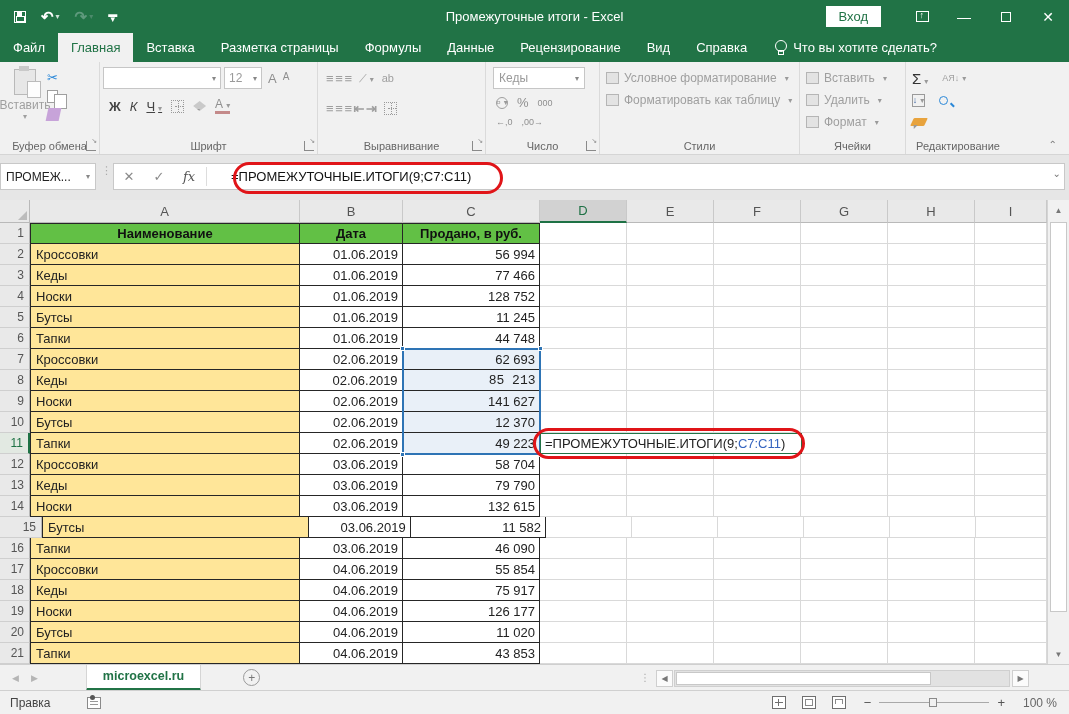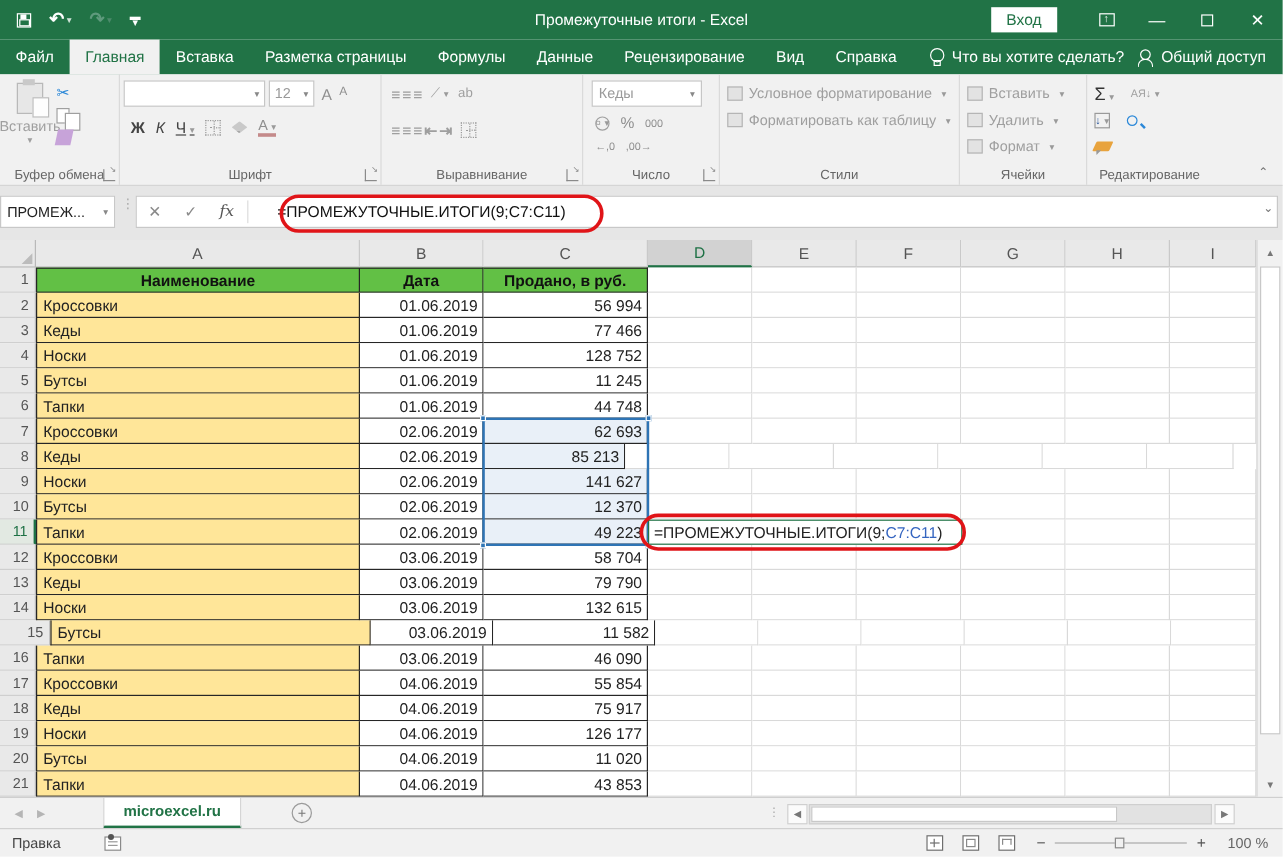--- a/index.html
+++ b/index.html
@@ -229,24 +229,20 @@
     <span class="rtab">Разметка страницы</span>
     <span class="rtab">Формулы</span>
     <span class="rtab">Данные</span>
     <span class="rtab">Рецензирование</span>
     <span class="rtab">Вид</span>
     <span class="rtab">Справка</span>
     <span class="tellme">
         <span class="bulb-icon"></span>
         <span>Что вы хотите сделать?</span>
       </span>
-    <span class="share">
-        <span class="person-icon"></span>
-        <span>Общий доступ</span>
-      </span>
   </div>
 
   <div class="ribbon">
 
     <div class="rgroup g-clip">
       <div class="paste-big">
         <span class="clipboard-icon"></span>
         <span>Вставить</span>
         <span style="font-size:8px;color:#9f9f9f">▾</span>
       </div>
@@ -475,21 +471,21 @@
           <div class="e-cell" style="width: 87px;"></div>
           <div class="e-cell" style="width: 87px;"></div>
           <div class="e-cell" style="width: 87px;"></div>
           <div class="e-cell" style="width: 87px;"></div>
           <div class="e-cell" style="width: 72px;"></div>
         </div>
         <div class="grid-row">
           <div class="rowhdr" style="width: 30px;">8</div>
           <div class="t-cell a-cell t-first" style="width: 270px;">Кеды</div>
           <div class="t-cell num-cell" style="width: 103px;">02.06.2019</div>
-          <div class="t-cell num-cell sel-cell" style="width: 118px;">85 213</div>
+          <div class="t-cell num-cell sel-cell" style="width: 138px; font-family: Liberation Mono, monospace;">85 213</div>
           <div class="e-cell" style="width: 87px;"></div>
           <div class="e-cell" style="width: 87px;"></div>
           <div class="e-cell" style="width: 87px;"></div>
           <div class="e-cell" style="width: 87px;"></div>
           <div class="e-cell" style="width: 87px;"></div>
           <div class="e-cell" style="width: 72px;"></div>
         </div>
         <div class="grid-row">
           <div class="rowhdr" style="width: 30px;">9</div>
           <div class="t-cell a-cell t-first" style="width: 270px;">Носки</div>

